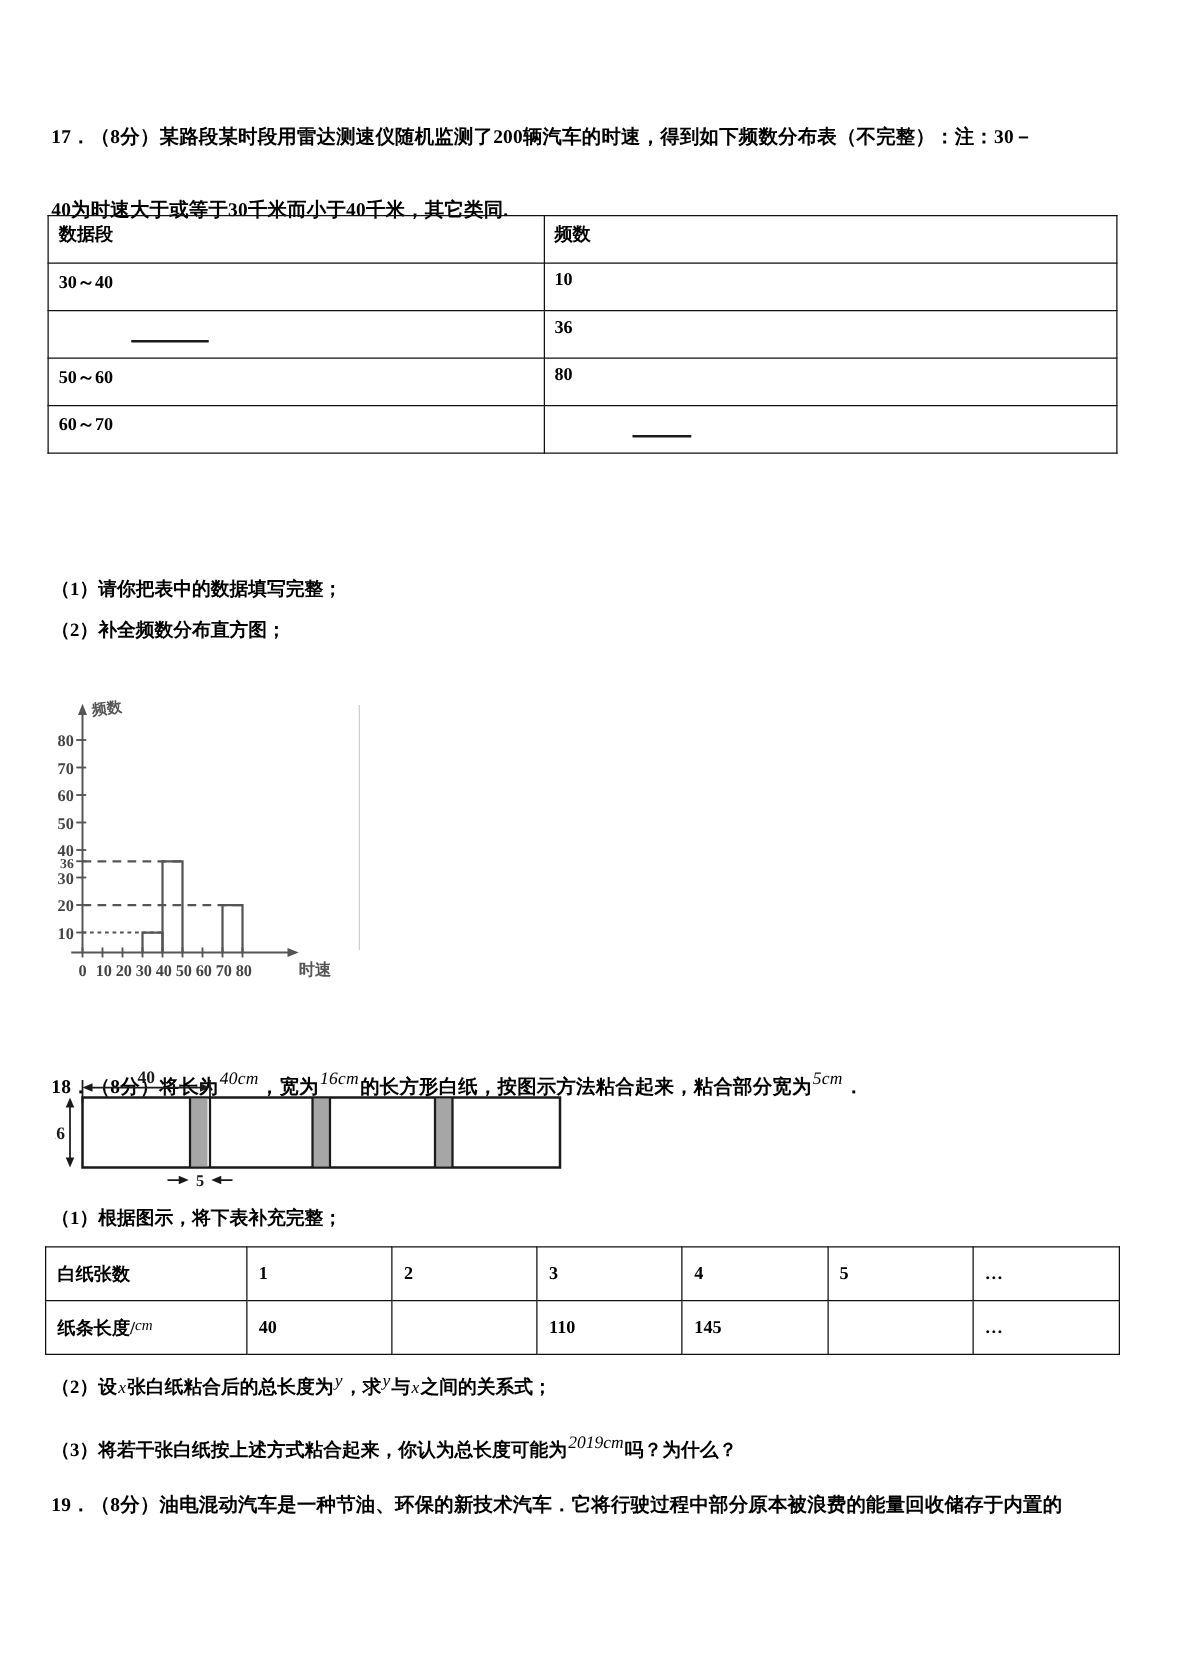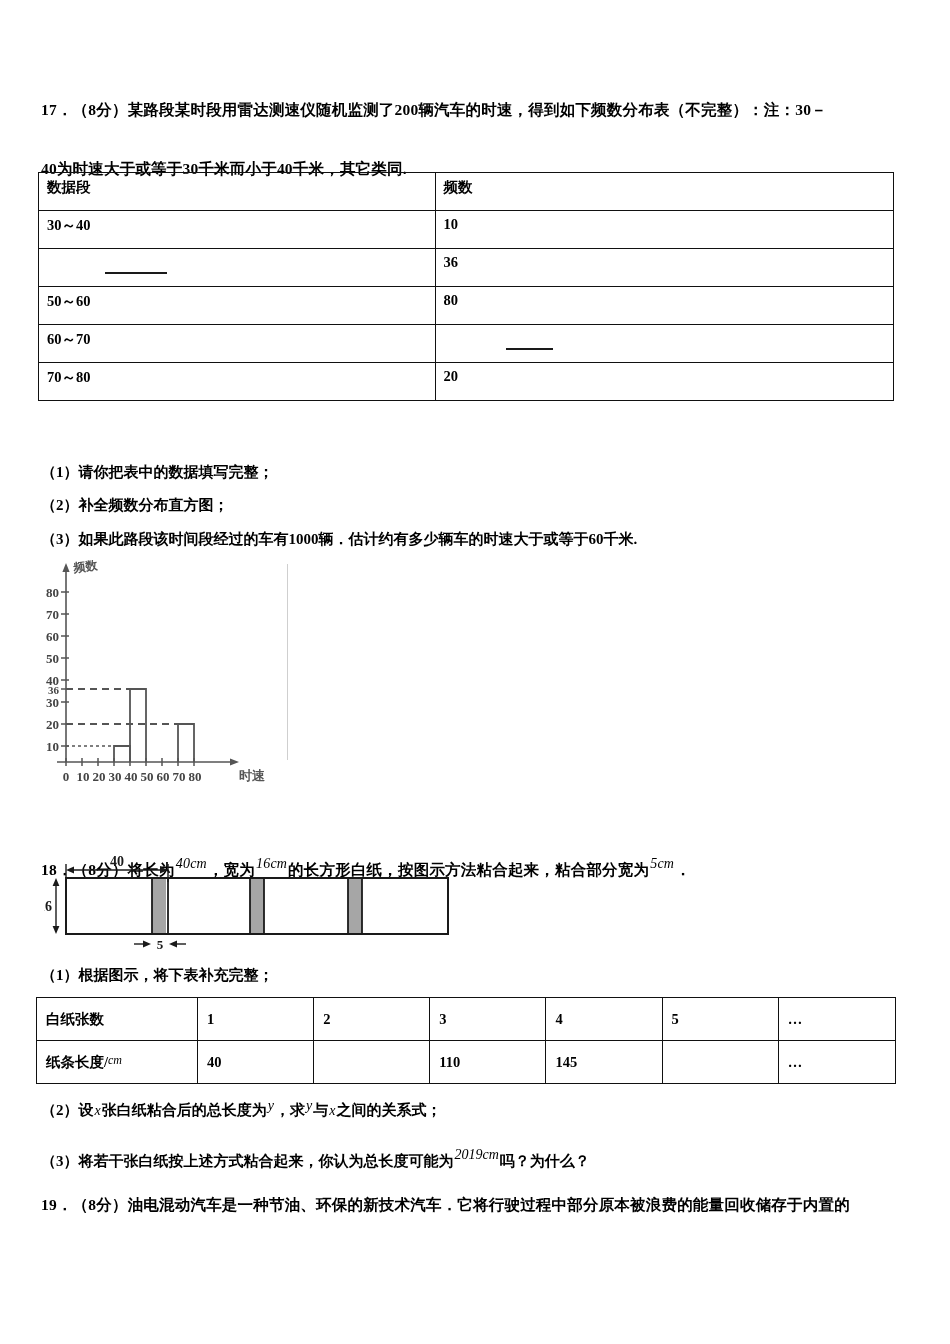--- a/index.html
+++ b/index.html
@@ -168,30 +168,25 @@
       <td class="c2">36</td>
     </tr>
     <tr>
       <td class="c1">50～60</td>
       <td class="c2">80</td>
     </tr>
     <tr class="lightrow">
       <td class="c1">60～70</td>
       <td class="c2"><span class="blankline bl-b"></span></td>
     </tr>
-    <tr>
-      <td class="c1">70～80</td>
-      <td class="c2">20</td>
-    </tr>
   </tbody>
     </table>
 
   <div class="sub" style="left:41px; top:463px;">（1）请你把表中的数据填写完整；</div>
   <div class="sub" style="left:41px; top:496px;">（2）补全频数分布直方图；</div>
-  <div class="sub" style="left:41px; top:530px;">（3）如果此路段该时间段经过的车有1000辆．估计约有多少辆车的时速大于或等于60千米.</div>
 
   <div id="histogram">
     <div class="frame-right"></div>
     <svg width="252" height="232" viewBox="0 0 252 232">
 
       <g stroke="#555" stroke-width="1.6" fill="none">
 
         <line x1="30" y1="206" x2="30" y2="14"></line>
         <polygon points="30,7 26.4,16 33.6,16" fill="#555" stroke="none"></polygon>
 

